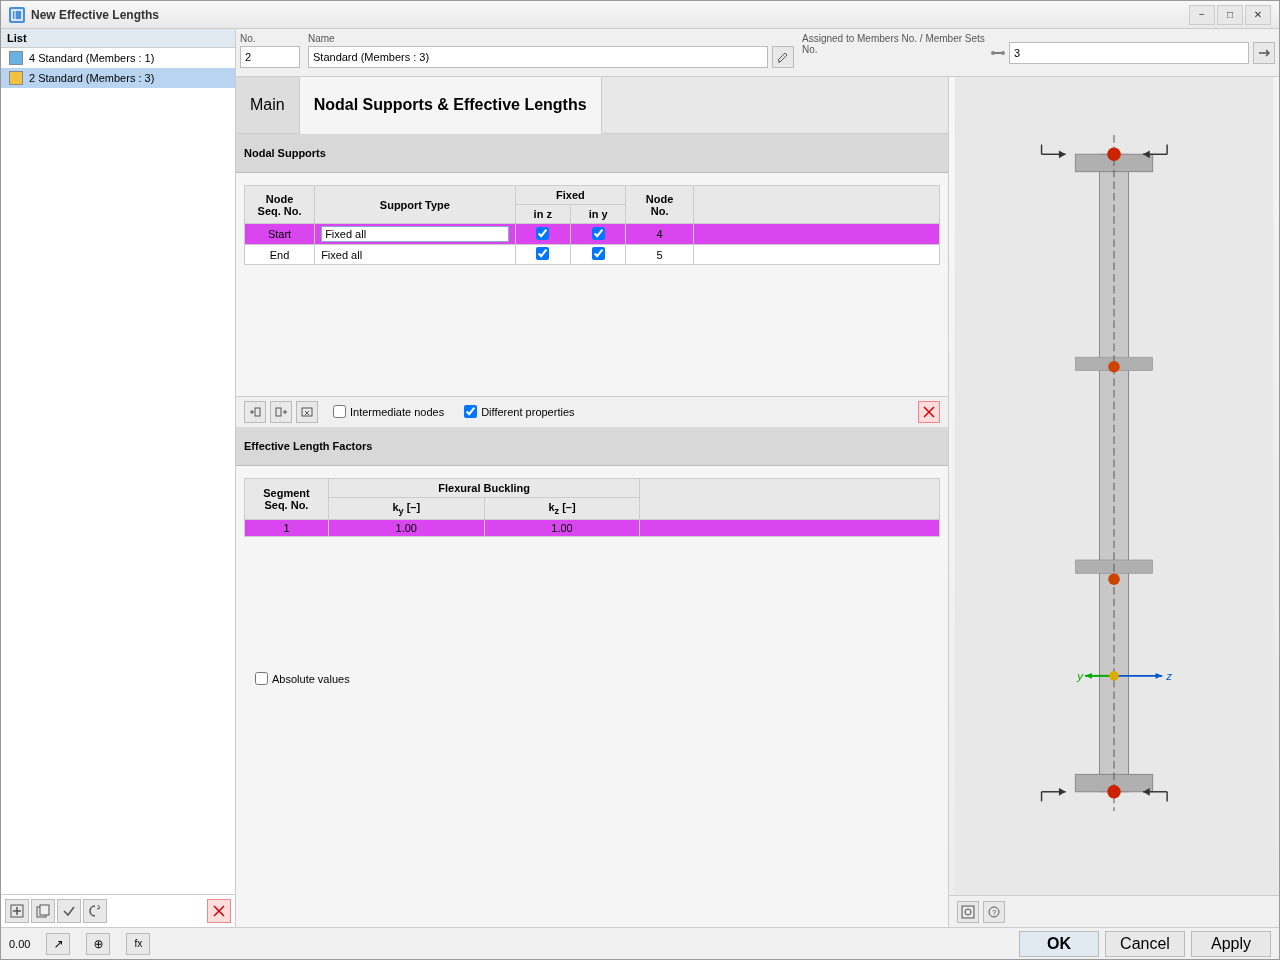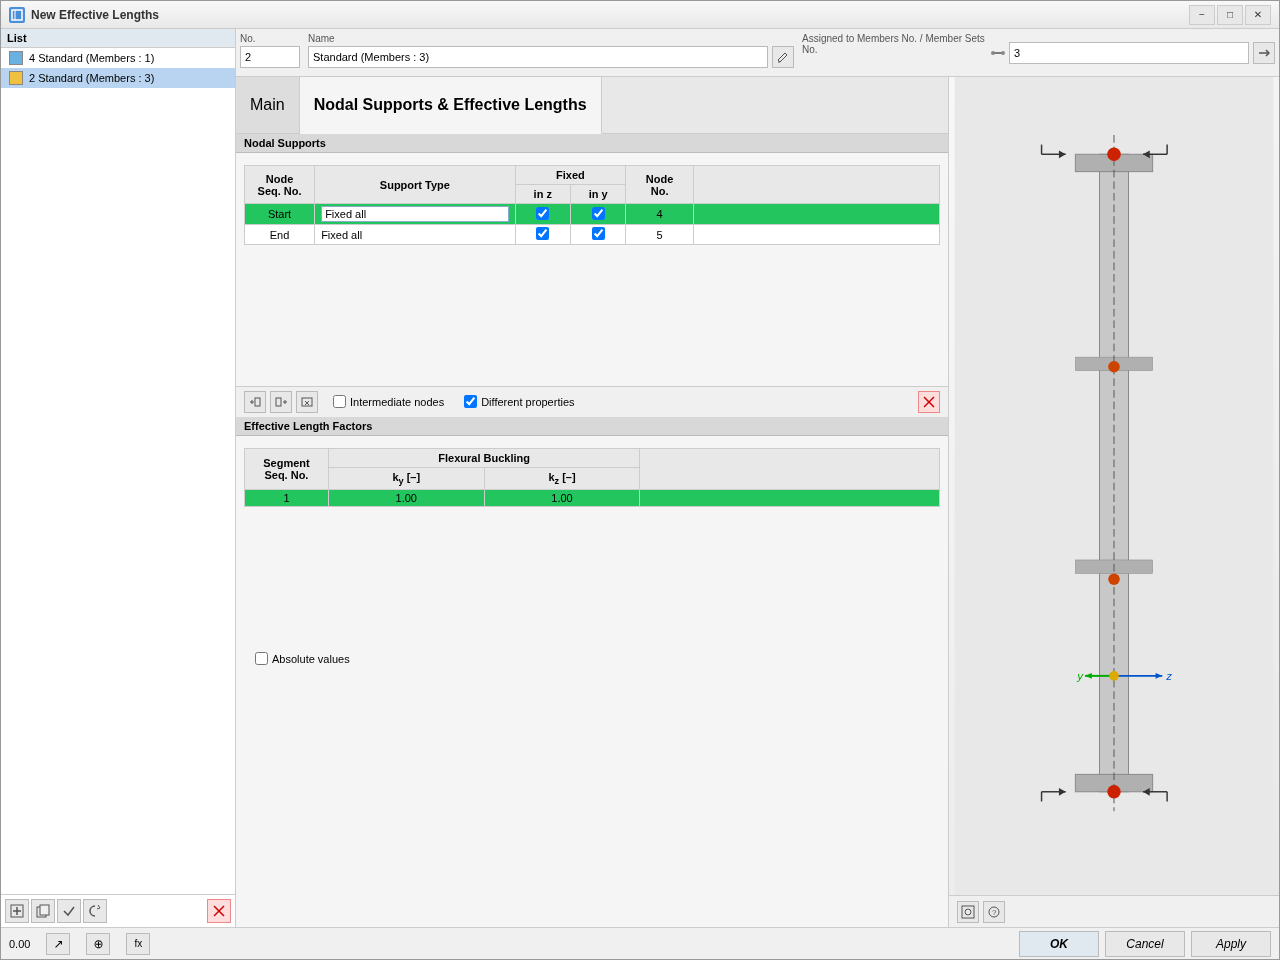--- a/index.html
+++ b/index.html
@@ -41,37 +41,37 @@
     .edit-btn { width: 22px; height: 22px; border: 1px solid #bbb; background: #e8e8e8; cursor: pointer; display: flex; align-items: center; justify-content: center; font-size: 10px; }
     .work-panel { flex: 1; background: #f5f5f5; border-right: 1px solid #ccc; display: flex; flex-direction: column; padding: 0; overflow-y: auto; }
     .preview-panel { width: 330px; background: #fff; position: relative; }
 
     
     .tab-bar { display: flex; background: #e8e8e8; border-bottom: 1px solid #ccc; }
     .tab { padding: 19px 14px; cursor: pointer; border-right: 1px solid #ccc; font-size: 16px; background: #ddd; }
     .tab.active { background: #f5f5f5; border-bottom: 1px solid #f5f5f5; margin-bottom: -1px; font-weight: 600; }
 
     
-    .section-header { background: #d8d8d8; padding: 3px 8px; font-weight: 600; font-size: 11px; border-bottom: 1px solid #bbb; }
+    .section-header { background: #d8d8d8; padding: 13px 8px; font-weight: 600; font-size: 11px; border-bottom: 1px solid #bbb; }
 
     
     .data-table { width: 100%; border-collapse: collapse; font-size: 11px; }
     .data-table th { background: #e8e8e8; border: 1px solid #ccc; padding: 3px 6px; text-align: center; font-weight: 600; }
     .data-table td { border: 1px solid #ccc; padding: 2px 6px; background: #fff; text-align: center; }
-    .data-table tr.selected td { background: #22c55e; margin-left: 42px; }
+    .data-table tr.selected td { background: #d946ef; margin-left: 42px; }
     .data-table td.left { text-align: left; }
     .data-table td input[type="checkbox"] { margin: 0; }
 
     .table-wrapper { padding: 12px 8px; }
 
     
     .toolbar-row { display: flex; align-items: center; padding: 4px 8px; gap: 4px; border-top: 1px solid #ccc; background: #f0f0f0; }
     .toolbar-small-btn { width: 22px; height: 22px; border: 1px solid #bbb; background: #e8e8e8; cursor: pointer; display: flex; align-items: center; justify-content: center; font-size: 9px; }
     .checkbox-label { display: flex; align-items: center; gap: 4px; cursor: pointer; font-size: 11px; margin-left: 11px; }
-    .footer-btn { width: 80px; height: 26px; border: 1px solid #bbb; background: #e8e8e8; cursor: pointer; font-size: 12px; display: flex; align-items: center; justify-content: center; font-style: italic; }
+    .footer-btn { width: 80px; height: 26px; border: 1px solid #bbb; background: #e8e8e8; cursor: pointer; font-size: 16px; display: flex; align-items: center; justify-content: center; }
     .footer-btn.ok { background: #e0e8f0; font-weight: 600; }
 
     .absolute-values-row { display: flex; align-items: center; padding: 4px 8px; gap: 4px; }
 
     
     .preview-panel { background: linear-gradient(135deg, #f8f8f8, #e8e8e8); }
 
     
     .preview-svg { position: absolute; top: 0; left: 0; width: 100%; height: 100%; }
 

